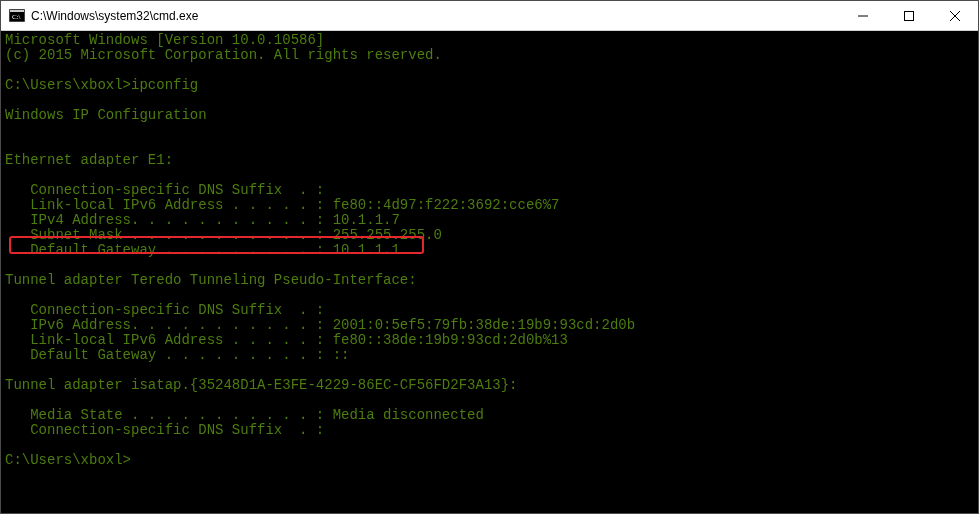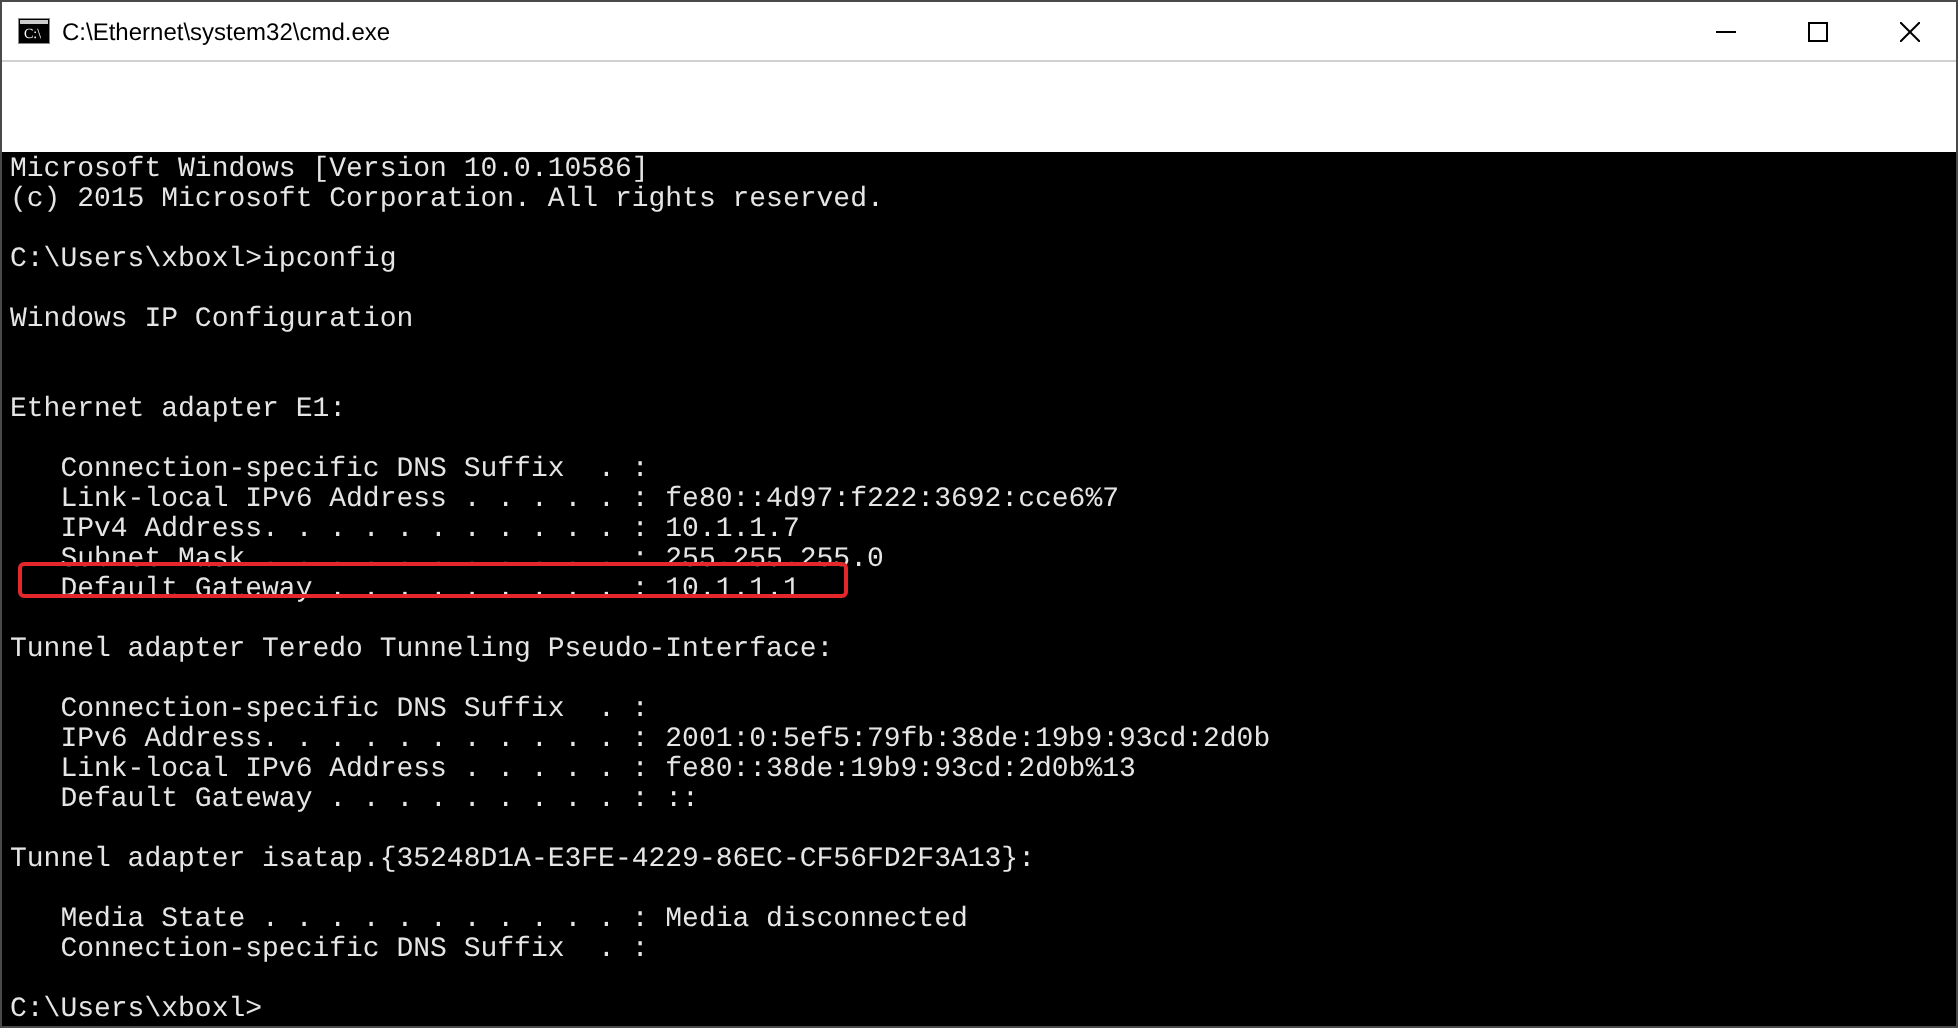--- a/index.html
+++ b/index.html
@@ -48,51 +48,50 @@
     height: 100%;
     display:flex;
     align-items:center;
     justify-content:center;
     background:#fff;
   }
   .win-btn svg { display:block; }
   .terminal {
     flex: 1;
     background: #000;
-    color: #e5e5e5;
+    color: #4d7c0f;
     font-family: Consolas, "Courier New", monospace;
     font-size: 14px;
     line-height: 15px;
     padding: 2px 2px 2px 4px;
     overflow: hidden;
     position: relative;
     white-space: pre;
     letter-spacing: 0;
-    margin-top: 45px;
   }
   .highlight-box {
     position: absolute;
     border: 2px solid #e3272b;
     border-radius: 3px;
     pointer-events: none;
   }
 </style>
 </head>
 <body>
 
 <div class="window">
   <div class="titlebar">
     <span class="icon">
       <svg width="16" height="13" viewBox="0 0 16 13">
         <rect x="0" y="0" width="16" height="13" fill="#000" stroke="#888" stroke-width="1"></rect>
         <rect x="1" y="1" width="14" height="2" fill="#ccc"></rect>
         <text x="3" y="10" font-size="7" fill="#fff" font-family="Consolas">C:\</text>
       </svg>
     </span>
-    <span class="title">C:\Ethernet\system32\cmd.exe</span>
+    <span class="title">C:\Windows\system32\cmd.exe</span>
     <div class="win-controls">
       <div class="win-btn">
         <svg width="10" height="10" viewBox="0 0 10 10">
             <line x1="0" y1="5" x2="10" y2="5" stroke="#000" stroke-width="1"></line>
           </svg>
       </div>
       <div class="win-btn">
         <svg width="10" height="10" viewBox="0 0 10 10">
             <rect x="0.5" y="0.5" width="9" height="9" fill="none" stroke="#000" stroke-width="1"></rect>
           </svg>

